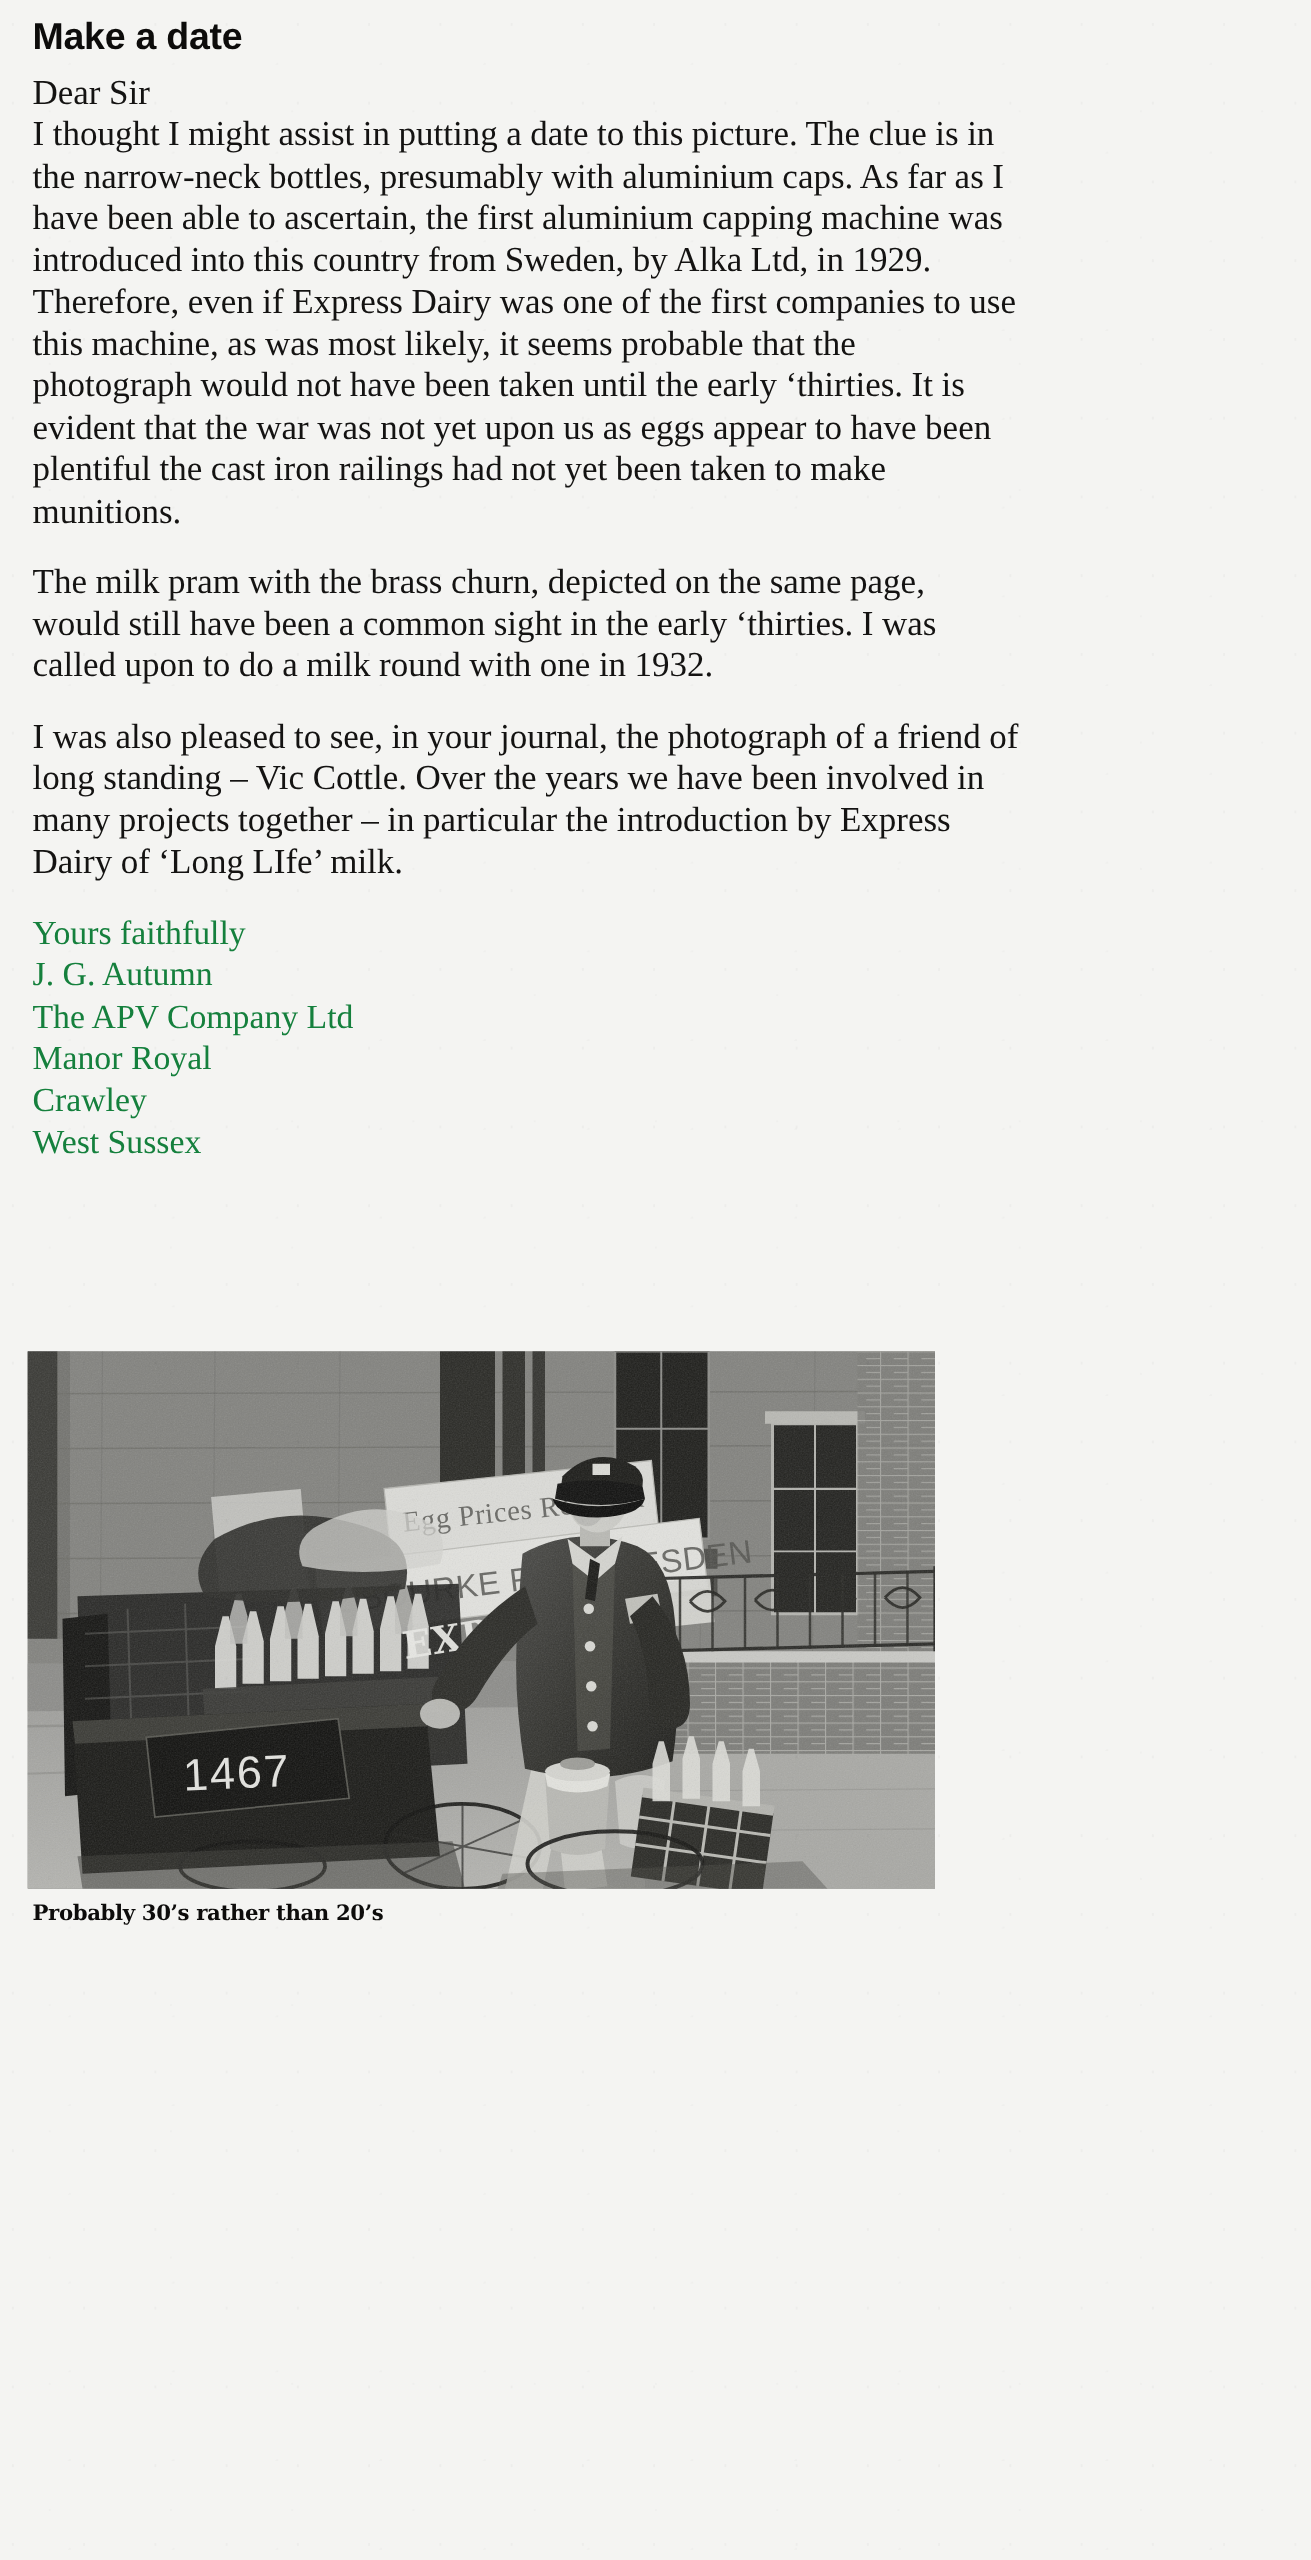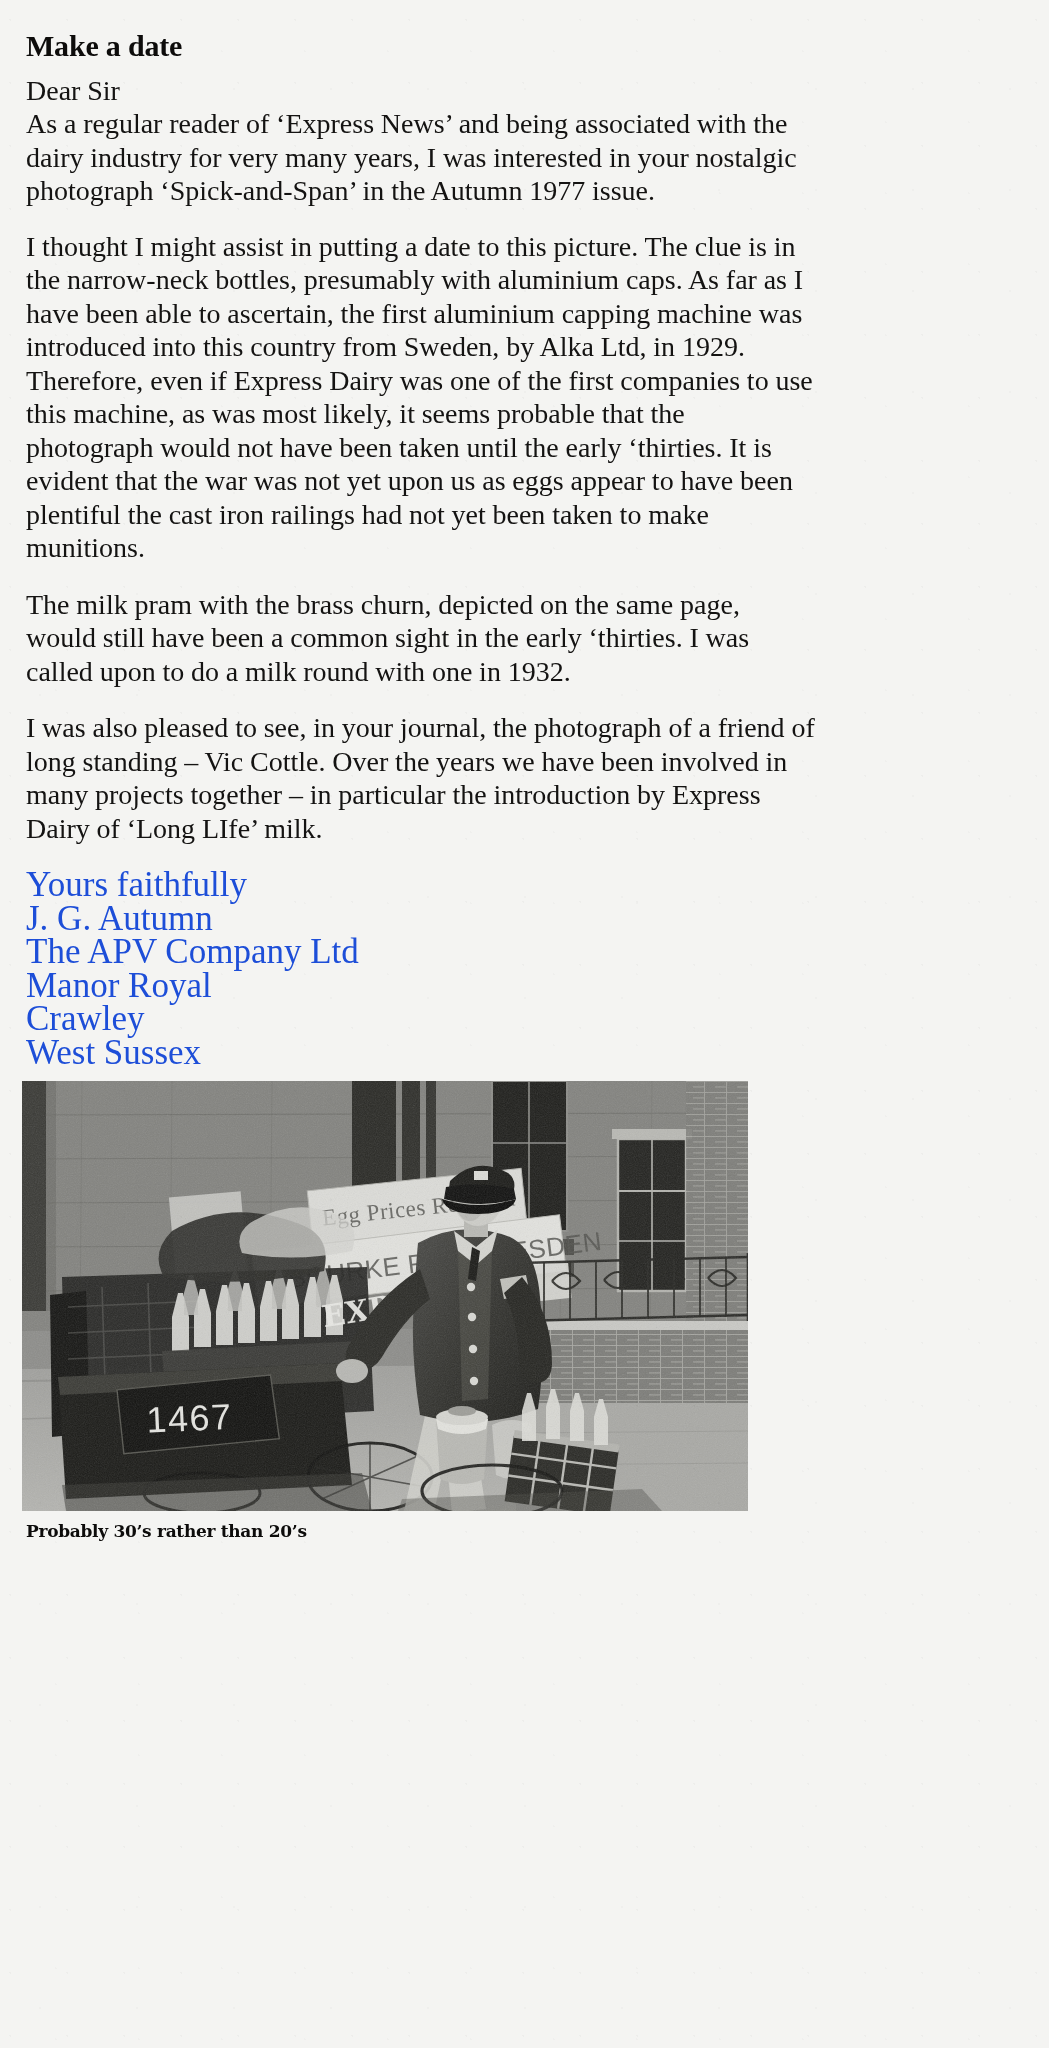--- a/index.html
+++ b/index.html
@@ -24,26 +24,26 @@
   }
   .content {
     position: absolute;
     left: 26px;
     top: 14px;
     width: 790px;
   }
 
   
   .headline {
-    font-family: Liberation Serif, serif;
+    font-family: Liberation Sans, sans-serif;
     font-weight: bold;
     font-size: 30px;
     letter-spacing: -0.2px;
     line-height: 1.05;
-    margin: 16px 0 12px 0;
+    margin: 0 0 12px 0;
     color: #0d0c0b;
   }
 
   
   .letter {
     font-family: "Liberation Serif", "DejaVu Serif", serif;
     font-size: 28px;
     line-height: 33.5px;
     color: #141312;
     -webkit-font-smoothing: none;
@@ -56,24 +56,24 @@
   .letter p.salutation {
     margin-bottom: 0;
   }
   .letter p.tight {
     margin-bottom: 22px;
   }
 
   
   .signature {
     font-family: "Liberation Serif", "DejaVu Serif", serif;
-    font-size: 35px;
+    font-size: 27px;
     line-height: 33.5px;
     margin-top: 5px;
-    color: #1d4ed8;
+    color: #15803d;
   }
   .signature .sig-line {
     white-space: pre;
   }
 
   
   .photo-wrap {
     position: absolute;
     left: 22px;
     top: 1081px;
@@ -117,21 +117,20 @@
 <body>
 
 <div class="page">
 
   <div class="content">
 
     <h1 class="headline">Make a date</h1>
 
     <div class="letter">
       <p class="salutation">Dear Sir</p>
-      <p class="tight">As a regular reader of ‘Express News’ and being associated with the dairy industry for very many years, I was interested in your nostalgic photograph ‘Spick-and-Span’ in the Autumn 1977 issue.</p>
       <p>I thought I might assist in putting a date to this picture. The clue is in the narrow-neck bottles, presumably with aluminium caps. As far as I have been able to ascertain, the first aluminium capping machine was introduced into this country from Sweden, by Alka Ltd, in 1929. Therefore, even if Express Dairy was one of the first companies to use this machine, as was most likely, it seems probable that the photograph would not have been taken until the early ‘thirties. It is evident that the war was not yet upon us as eggs appear to have been plentiful the cast iron railings had not yet been taken to make munitions.</p>
       <p>The milk pram with the brass churn, depicted on the same page, would still have been a common sight in the early ‘thirties. I was called upon to do a milk round with one in 1932.</p>
       <p>I was also pleased to see, in your journal, the photograph of a friend of long standing – Vic Cottle. Over the years we have been involved in many projects together – in particular the introduction by Express Dairy of ‘Long LIfe’ milk.</p>
     </div>
 
     <div class="signature">
       <div class="sig-line">Yours faithfully</div>
       <div class="sig-line">J. G. Autumn</div>
       <div class="sig-line">The APV Company Ltd</div>
       <div class="sig-line">Manor Royal</div>

